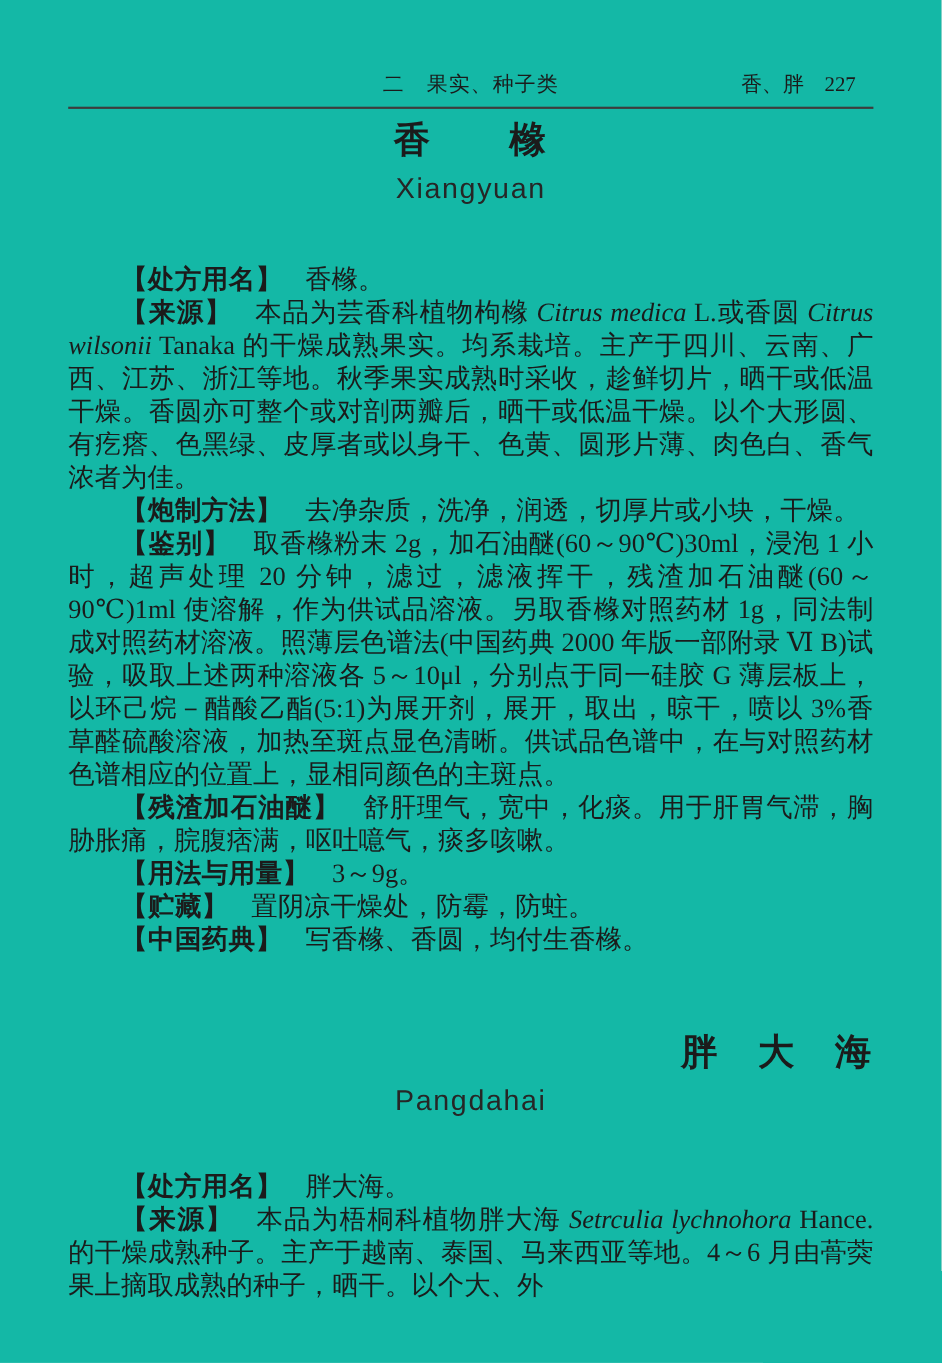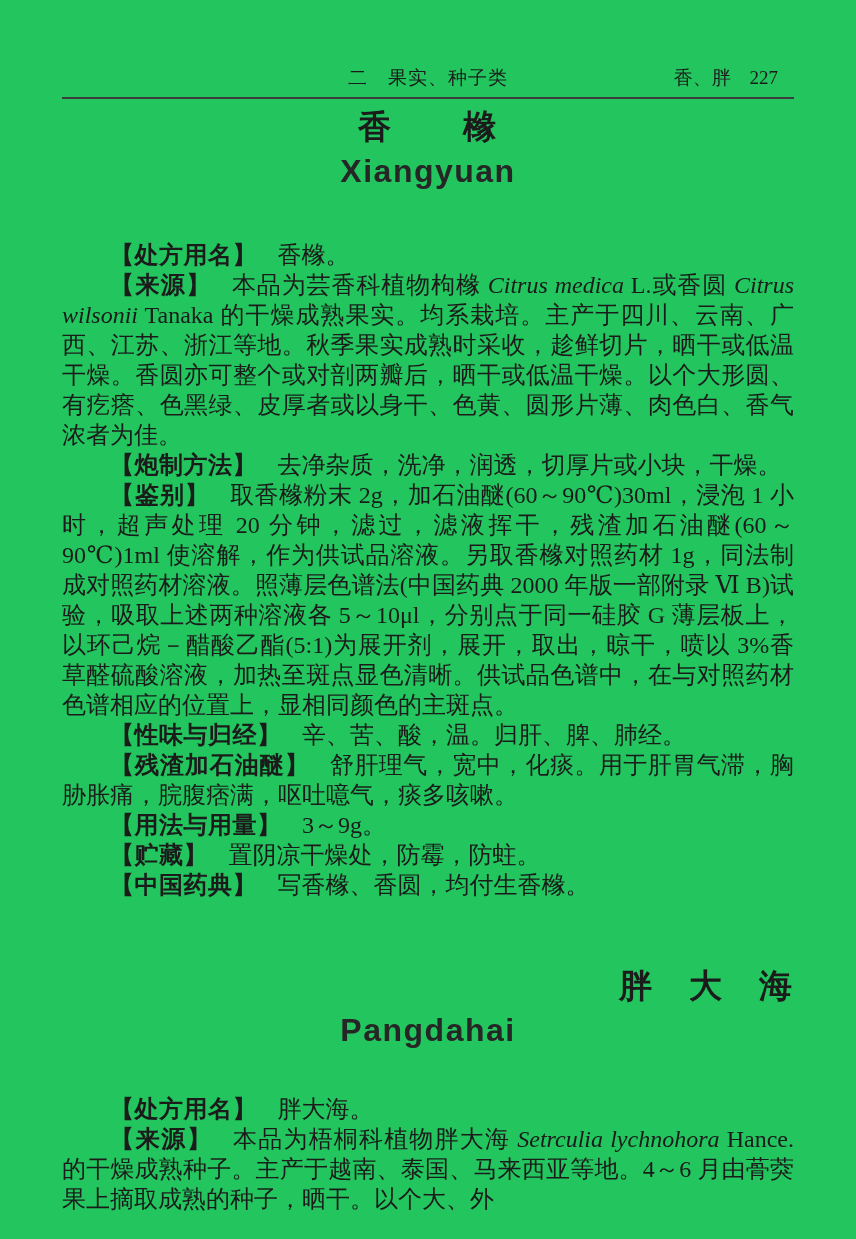--- a/index.html
+++ b/index.html
@@ -1,21 +1,21 @@
 <!DOCTYPE html>
 <html lang="zh"><head>
 <meta charset="utf-8">
 <style>
   html, body { margin: 0; padding: 0; background: #e8e8e6; }
   .page {
     position: relative;
     width: 856px;
     height: 1239px;
     margin: 0 auto;
-    background: #22c55e;
+    background: #14b8a6;
     color: #1b1b1b;
     box-sizing: border-box;
     padding: 66px 62px 0 62px;
     overflow: hidden;
     font-family: "Liberation Serif", "DejaVu Serif", serif;
   }
   
   .running-head {
     position: relative;
     height: 26px;
@@ -52,22 +52,22 @@
     font-size: 33px;
     line-height: 40px;
     letter-spacing: 2px;
     white-space: pre;
   }
   .mono-title.first { }
   .mono-title.second { margin-top: 66px; text-align: right; }
   .mono-pinyin {
     text-align: center;
     font-family: "Liberation Sans", "DejaVu Sans", sans-serif;
-    font-weight: 700;
-    font-size: 32px;
+    font-weight: 400;
+    font-size: 26px;
     line-height: 32px;
     letter-spacing: 1.5px;
     color: #262626;
     margin-top: 8px;
   }
   
   .mono-body {
     margin-top: 53px;
     font-size: 24px;
     line-height: 30px;
@@ -105,21 +105,20 @@
   <hr class="head-rule">
 
   <div>
     <div class="mono-title first">香　　橼</div>
     <div class="mono-pinyin">Xiangyuan</div>
     <div class="mono-body">
         <p><span class="field-label">【处方用名】</span><span>香橼。</span></p>
         <p><span class="field-label">【来源】</span><span>本品为芸香科植物枸橼 </span><span class="latin-italic">Citrus medica</span><span> L.或香圆 </span><span class="latin-italic">Citrus wilsonii</span><span> Tanaka 的干燥成熟果实。均系栽培。主产于四川、云南、广西、江苏、浙江等地。秋季果实成熟时采收，趁鲜切片，晒干或低温干燥。香圆亦可整个或对剖两瓣后，晒干或低温干燥。以个大形圆、有疙瘩、色黑绿、皮厚者或以身干、色黄、圆形片薄、肉色白、香气浓者为佳。</span></p>
         <p><span class="field-label">【炮制方法】</span><span>去净杂质，洗净，润透，切厚片或小块，干燥。</span></p>
         <p><span class="field-label">【鉴别】</span><span>取香橼粉末 2g，加石油醚(60～90℃)30ml，浸泡 1 小时，超声处理 20 分钟，滤过，滤液挥干，残渣加石油醚(60～90℃)1ml 使溶解，作为供试品溶液。另取香橼对照药材 1g，同法制成对照药材溶液。照薄层色谱法(中国药典 2000 年版一部附录 Ⅵ B)试验，吸取上述两种溶液各 5～10μl，分别点于同一硅胶 G 薄层板上，以环己烷－醋酸乙酯(5:1)为展开剂，展开，取出，晾干，喷以 3%香草醛硫酸溶液，加热至斑点显色清晰。供试品色谱中，在与对照药材色谱相应的位置上，显相同颜色的主斑点。</span></p>
-        <p><span class="field-label">【性味与归经】</span><span>辛、苦、酸，温。归肝、脾、肺经。</span></p>
         <p><span class="field-label">【残渣加石油醚】</span><span>舒肝理气，宽中，化痰。用于肝胃气滞，胸胁胀痛，脘腹痞满，呕吐噫气，痰多咳嗽。</span></p>
         <p><span class="field-label">【用法与用量】</span><span>3～9g。</span></p>
         <p><span class="field-label">【贮藏】</span><span>置阴凉干燥处，防霉，防蛀。</span></p>
         <p><span class="field-label">【中国药典】</span><span>写香橼、香圆，均付生香橼。</span></p>
       </div>
   </div>
 
   <div>
     <div class="mono-title second">胖　大　海</div>
     <div class="mono-pinyin">Pangdahai</div>

